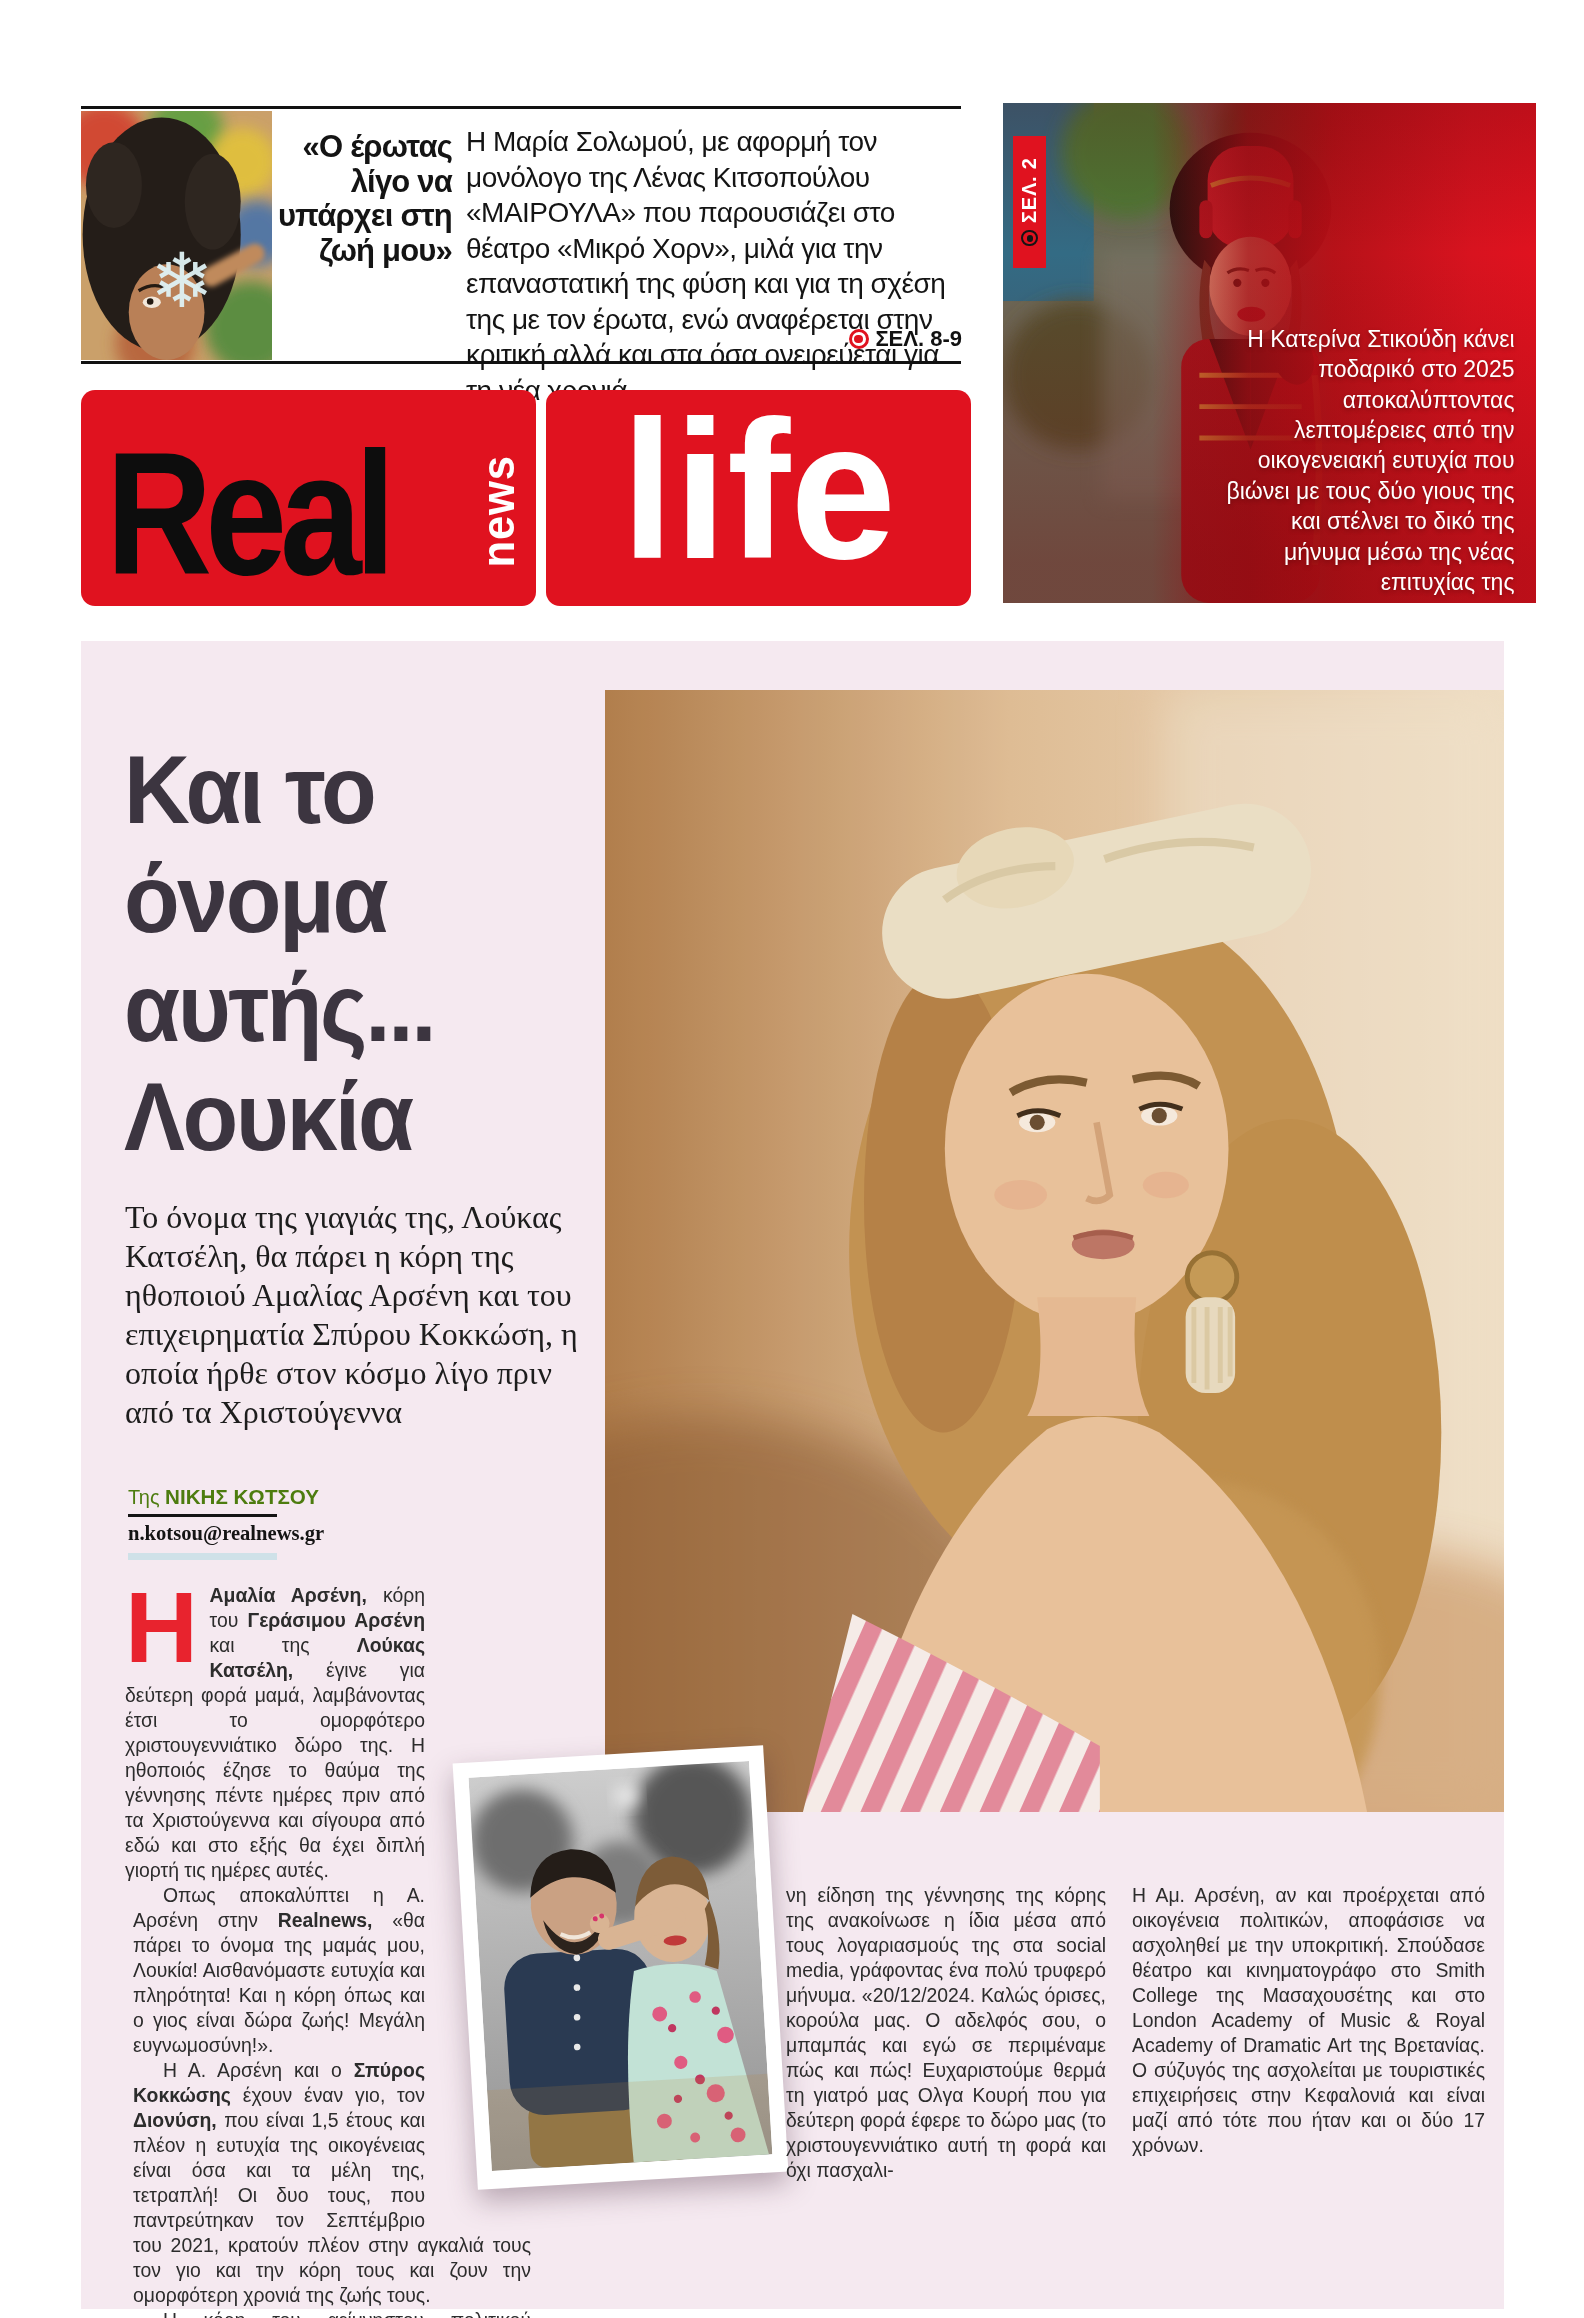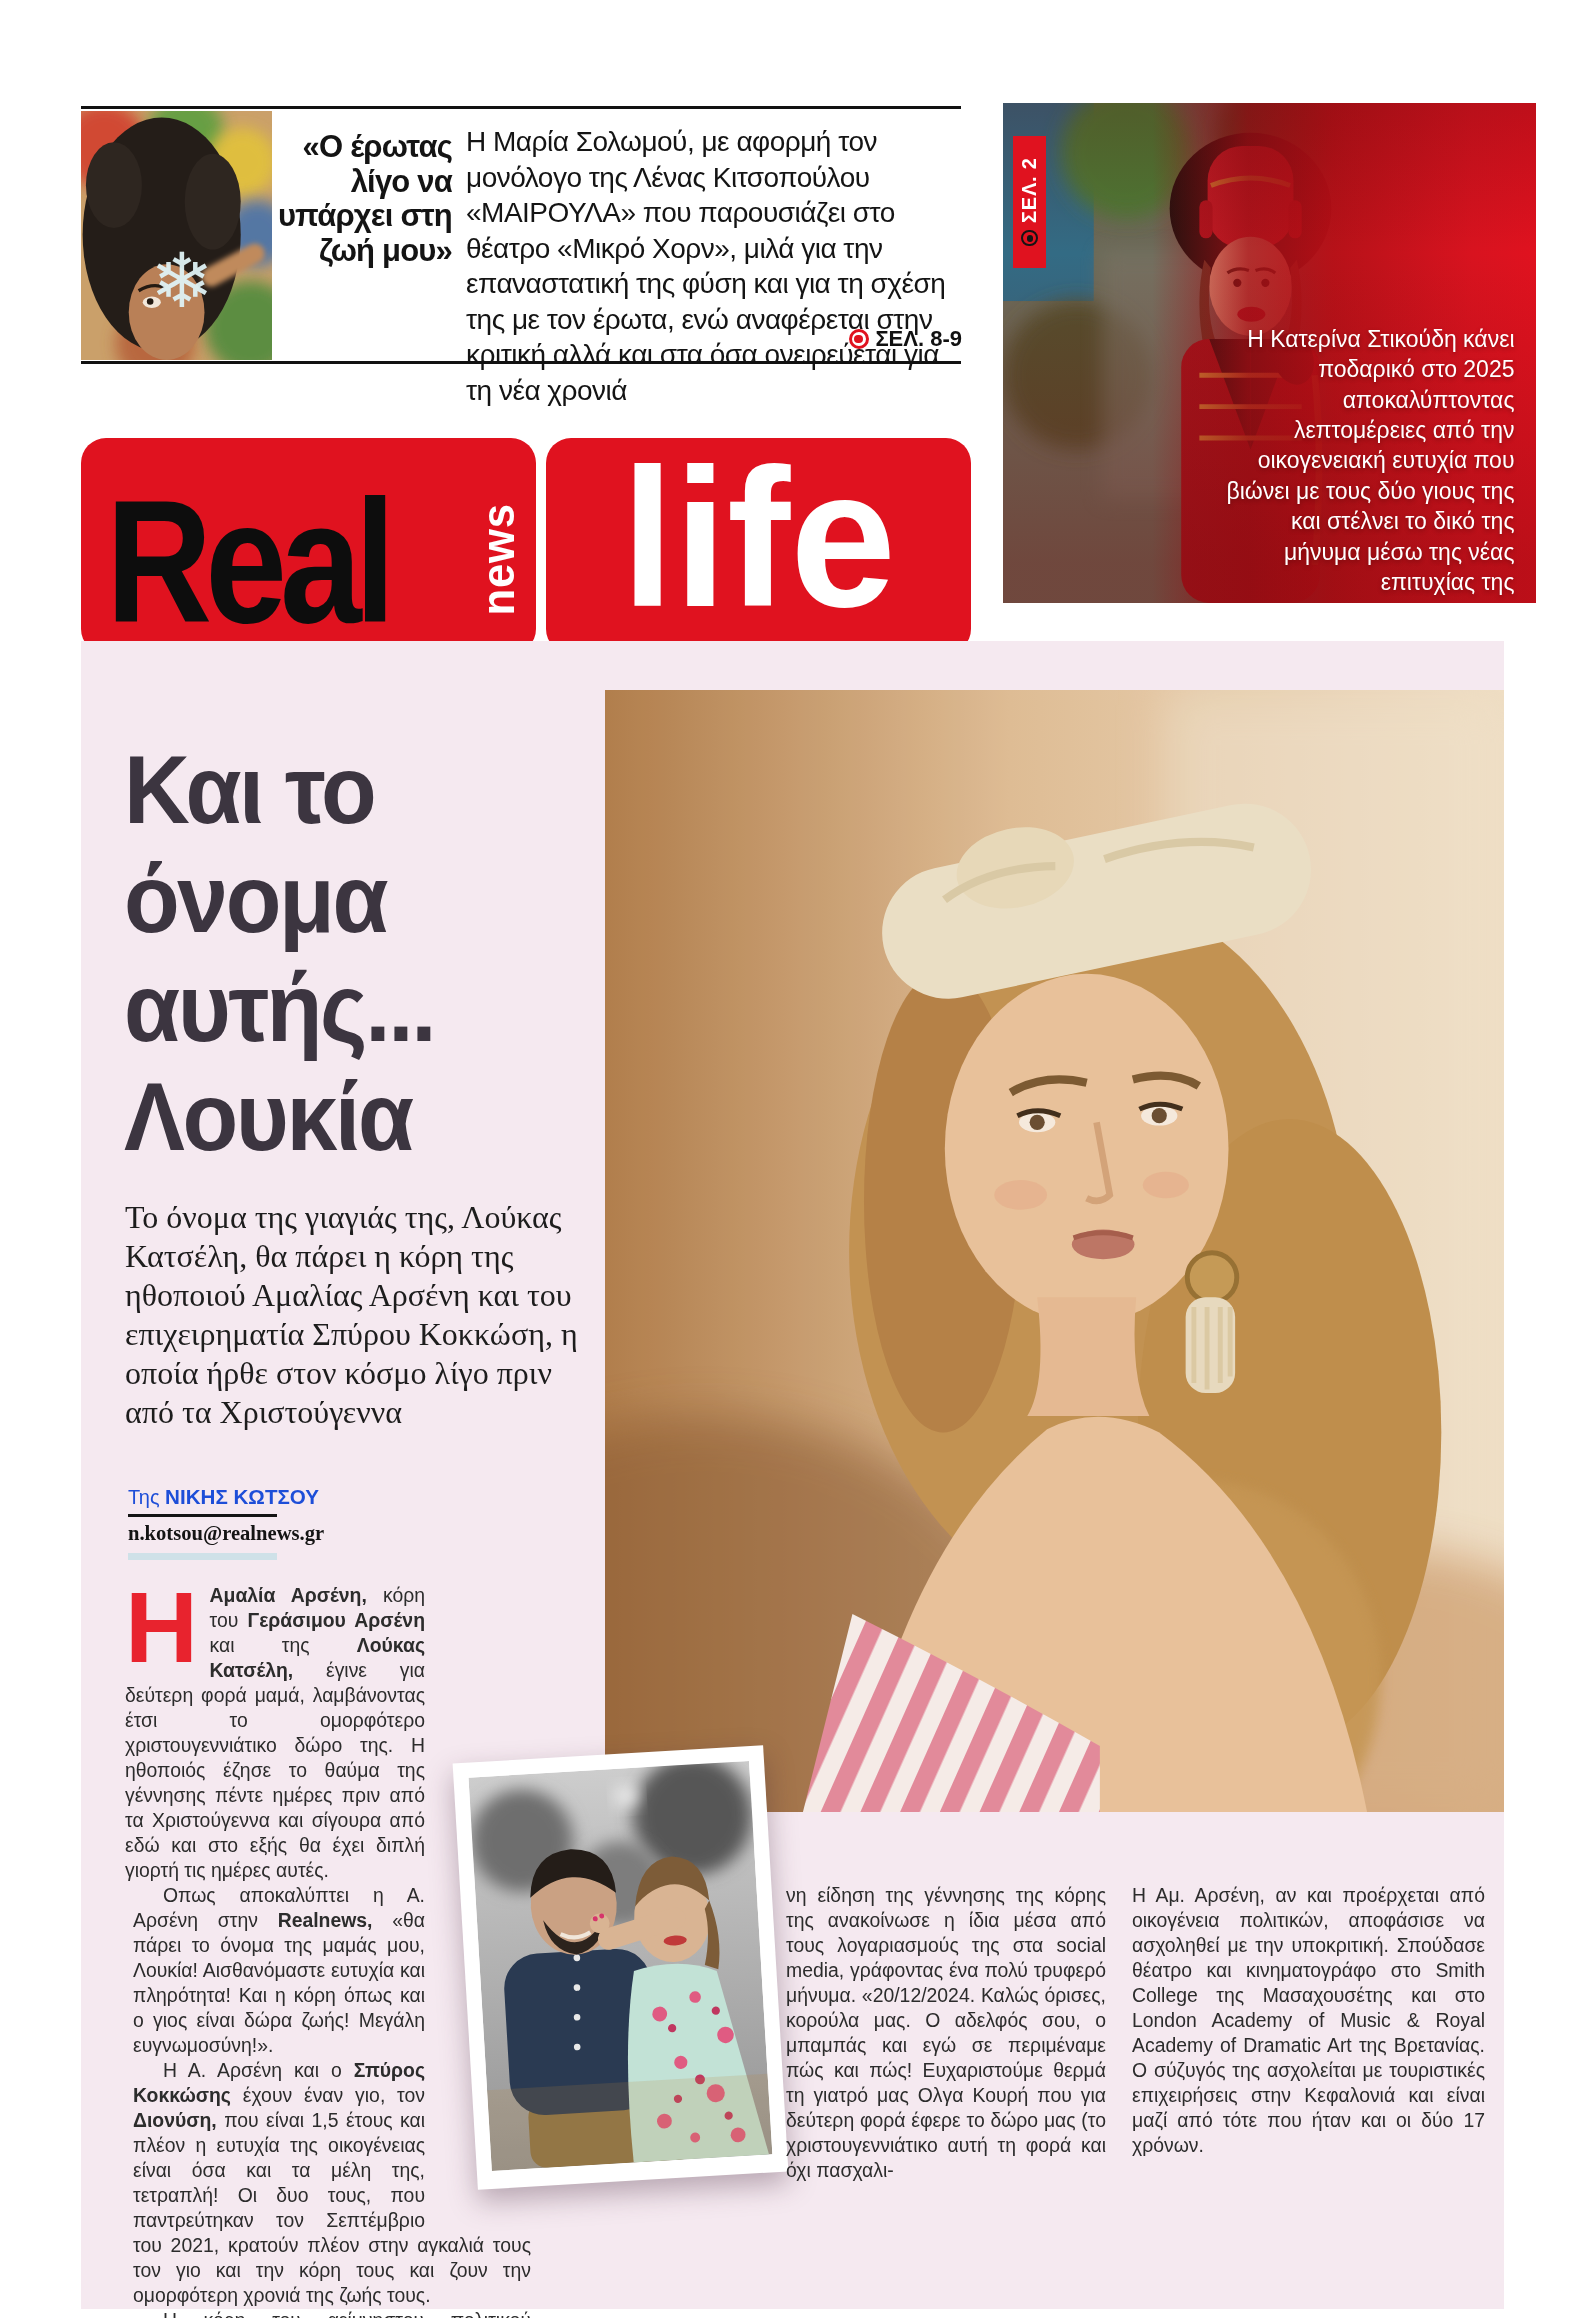--- a/index.html
+++ b/index.html
@@ -24,33 +24,33 @@
   .panel-grad2{position:absolute;inset:0;background:linear-gradient(180deg,rgba(90,6,10,.25),rgba(90,6,10,0) 30%,rgba(120,8,12,.35) 92%);}
   .sel2{background:#e0121f;color:#fff;font-weight:bold;font-size:20px;
         writing-mode:vertical-rl;transform:rotate(180deg);display:flex;align-items:center;justify-content:center;gap:6.6px;letter-spacing:0.8px;}
   .sel2 .bullseye{border-color:#141414;background:#e0121f;width:16.5px;height:16.5px;border-width:2.5px;}
   .sel2 .bullseye::after{background:#141414;width:6.6px;height:6.6px;left:2.5px;top:2.5px;}
   .tr-head{color:#fff;font-weight:bold;text-align:right;font-size:40px;line-height:1.1;letter-spacing:-0.4px;
            text-shadow:0 2.5px 6.6px rgba(60,0,0,.55);}
   .tr-body{color:#fff;text-align:right;font-size:23px;line-height:1.32;text-shadow:0 1.7px 4.1px rgba(60,0,0,.4);}
 
   
-  .brandbox{background:#e0121f;border-radius:25px;margin-top:48px;}
+  .brandbox{background:#e0121f;border-radius:14px;}
   .brand-real{font-weight:bold;color:#0d0d0d;font-size:175px;letter-spacing:-8.3px;line-height:1;
               transform:scaleX(.84);transform-origin:left center;}
   .brand-news{font-weight:bold;color:#fff;font-size:46px;letter-spacing:0.8px;
               writing-mode:vertical-rl;transform:rotate(180deg) scaleY(.95);line-height:1;}
   .brand-life{font-weight:bold;color:#fff;font-size:196px;line-height:1;letter-spacing:0px;transform:scaleX(.97);transform-origin:center;}
 
   
   .pink{background:#f5e9f0;}
   .headline div{font-weight:bold;color:#3c3540;font-size:97px;line-height:109px;letter-spacing:-2.5px;
                 transform:scaleX(.94);transform-origin:left;}
   .standfirst{font-family:"Liberation Serif","DejaVu Serif",serif;font-size:32px;line-height:39px;color:#1d1d1d;}
-  .byline-line1{font-size:20px;color:#1d4ed8;}
+  .byline-line1{font-size:20px;color:#4d7c0f;}
   .byline-line1 b{font-size:20.6px;}
   .byline-rule{height:2.5px;background:#141414;}
   .byline-email{font-weight:bold;font-size:20.6px;color:#141414;font-family:Liberation Serif, serif;}
   .byline-bar{background:#cfe1e8;}
 
   .bodycol{font-size:19.4px;line-height:25px;color:#2c2c2c;text-align:justify;}
   .bodycol p{margin:0;}
   .bodycol p + p{text-indent:30px;margin-left:8px;}
   .dropcap{float:left;color:#e8232e;font-weight:bold;font-size:101px;line-height:79px;padding:5px 11.6px 0 0;}
   .intrude{float:right;width:106px;height:495px;margin-top:150px;}

